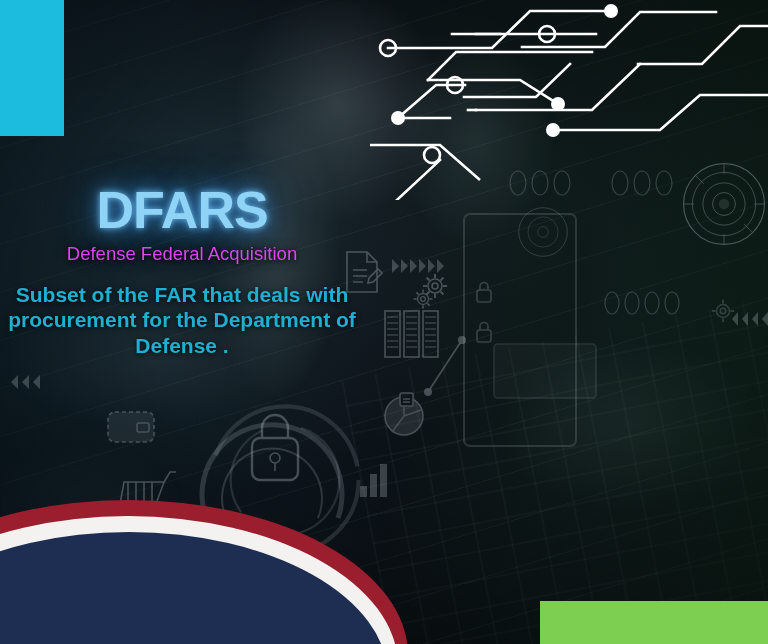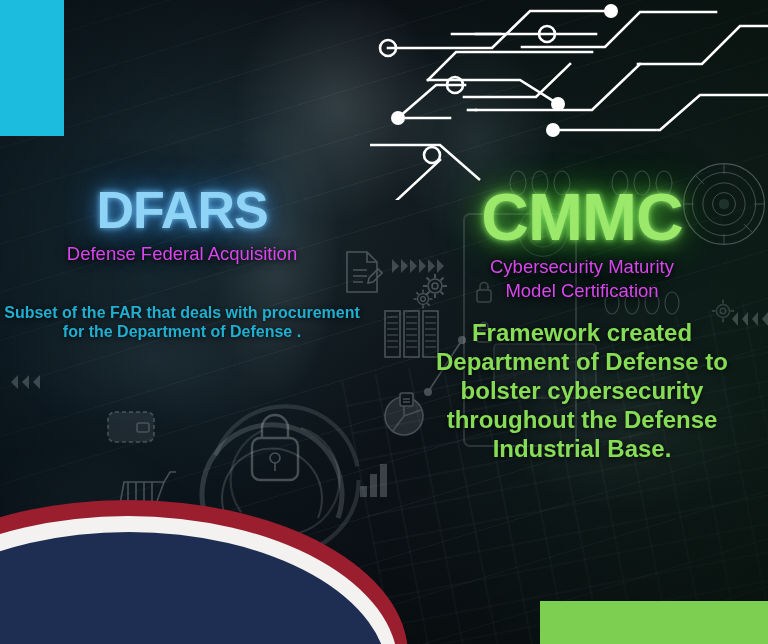--- a/index.html
+++ b/index.html
@@ -118,22 +118,22 @@
   }
   .subtitle {
     margin-top:6px;
     font-size:18.5px;
     font-weight:normal;
     line-height:1.30;
     color:#d946ef;
     text-shadow:0 1px 4px rgba(0,0,0,.85), 0 0 12px rgba(0,0,0,.6);
   }
   .body-left {
-    margin-top:37px;
-    font-size:16px;
+    margin-top:16px;
+    font-size:21px;
     font-weight:bold;
     line-height:1.21;
     color:#1FAFD0;
     text-shadow:0 1px 5px rgba(0,0,0,.8);
   }
   .body-right {
     margin-top:16px;
     font-size:24px;
     font-weight:bold;
     line-height:1.20;
@@ -392,22 +392,14 @@
   <div class="green-block"></div>
 
   <div class="col col-left">
     <div class="title title-dfars">DFARS</div>
     <div class="subtitle">
       <div>Defense Federal Acquisition</div>
     </div>
     <div class="body-left">Subset of the FAR that deals with procurement for the Department of Defense .</div>
   </div>
 
-  <div class="col col-right">
-    <div class="title title-cmmc">CMMC</div>
-    <div class="subtitle">
-      <div>Cybersecurity Maturity</div>
-      <div>Model Certification</div>
-    </div>
-    <div class="body-right">Framework created Department of Defense to bolster cybersecurity throughout the Defense Industrial Base.</div>
-  </div>
 
 </div>
 
 </body></html>

